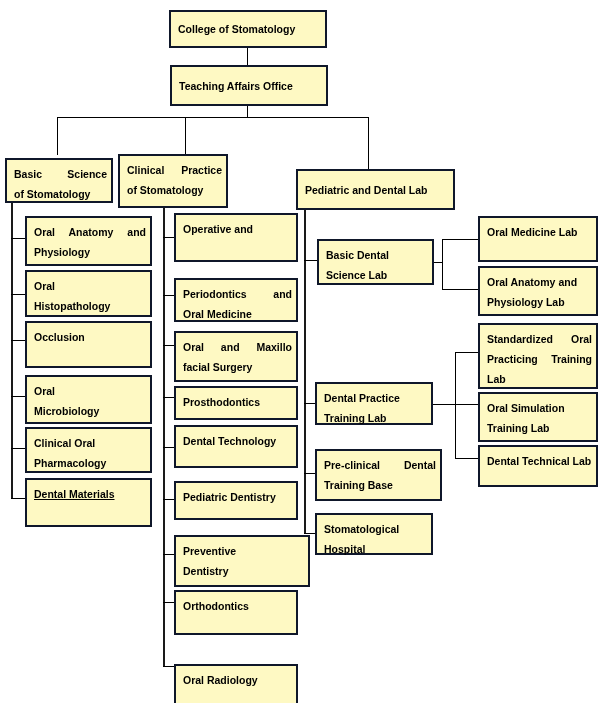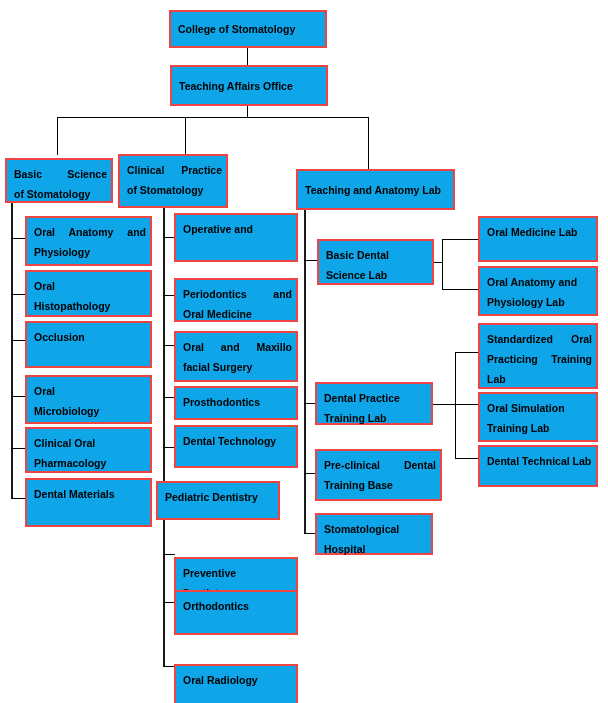--- a/index.html
+++ b/index.html
@@ -1,21 +1,21 @@
 <!DOCTYPE html>
 <html><head>
 <meta charset="utf-8">
 <style>
   html,body{margin:0;padding:0;background:#ffffff;}
   #stage{
     position:relative;width:608px;height:703px;background:#ffffff;overflow:hidden;
     font-family:"Liberation Sans",sans-serif;
   }
   .node{
-    position:absolute;box-sizing:border-box;border:2px solid #ef4444;background:#0ea5e9;
+    position:absolute;box-sizing:border-box;border:2px solid #0f172a;background:#fef9c3;
     padding:4px 4px 0 7px;color:#000;
     font:700 10.5px/20px "Liberation Sans",sans-serif;
   }
   .center{display:flex;align-items:center;padding-top:0;}
   .center .ln{width:100%;}
   .ln{text-align:left;white-space:normal;}
   .jl{text-align:justify;text-align-last:justify;}
   .hl,.vl{position:absolute;background:#000;}
   .hl{height:1px;}
   .vl{width:1px;}
@@ -80,21 +80,21 @@
     <div class="ln jl">Basic Science</div>
     <div class="ln">of Stomatology</div>
   </div>
 
   <div class="node" style="left:118px;top:154px;width:110px;height:54px;">
     <div class="ln jl">Clinical Practice</div>
     <div class="ln">of Stomatology</div>
   </div>
 
   <div class="node center" style="left:296px;top:169px;width:159px;height:41px;">
-    <div class="ln">Teaching and Anatomy Lab</div>
+    <div class="ln">Pediatric and Dental Lab</div>
   </div>
 
   <div class="node" style="left:25px;top:216px;width:127px;height:50px;">
     <div class="ln jl">Oral Anatomy and</div>
     <div class="ln">Physiology</div>
   </div>
 
   <div class="node" style="left:25px;top:270px;width:127px;height:47px;">
     <div class="ln">Oral</div>
     <div class="ln">Histopathology</div>
@@ -107,21 +107,21 @@
   <div class="node" style="left:25px;top:375px;width:127px;height:49px;">
     <div class="ln">Oral</div>
     <div class="ln">Microbiology</div>
   </div>
 
   <div class="node" style="left:25px;top:427px;width:127px;height:46px;">
     <div class="ln">Clinical Oral</div>
     <div class="ln">Pharmacology</div>
   </div>
 
-  <div class="node" style="left:25px;top:478px;width:127px;height:49px;">
+  <div class="node" style="left:25px;top:478px;width:127px;height:49px;text-decoration:underline;">
     <div class="ln">Dental Materials</div>
   </div>
 
   <div class="node" style="left:174px;top:213px;width:124px;height:49px;">
     <div class="ln">Operative and</div>
   </div>
 
   <div class="node" style="left:174px;top:278px;width:124px;height:44px;">
     <div class="ln jl">Periodontics and</div>
     <div class="ln">Oral Medicine</div>
@@ -133,25 +133,25 @@
   </div>
 
   <div class="node" style="left:174px;top:386px;width:124px;height:34px;">
     <div class="ln">Prosthodontics</div>
   </div>
 
   <div class="node" style="left:174px;top:425px;width:124px;height:43px;">
     <div class="ln">Dental Technology</div>
   </div>
 
-  <div class="node" style="left:156px;top:481px;width:124px;height:39px;">
+  <div class="node" style="left:174px;top:481px;width:124px;height:39px;">
     <div class="ln">Pediatric Dentistry</div>
   </div>
 
-  <div class="node" style="left:174px;top:535px;width:124px;height:52px;margin-top:22px;">
+  <div class="node" style="left:174px;top:535px;width:136px;height:52px;">
     <div class="ln">Preventive</div>
     <div class="ln">Dentistry</div>
   </div>
 
   <div class="node" style="left:174px;top:590px;width:124px;height:45px;">
     <div class="ln">Orthodontics</div>
   </div>
 
   <div class="node" style="left:174px;top:664px;width:124px;height:56px;">
     <div class="ln">Oral Radiology</div>

